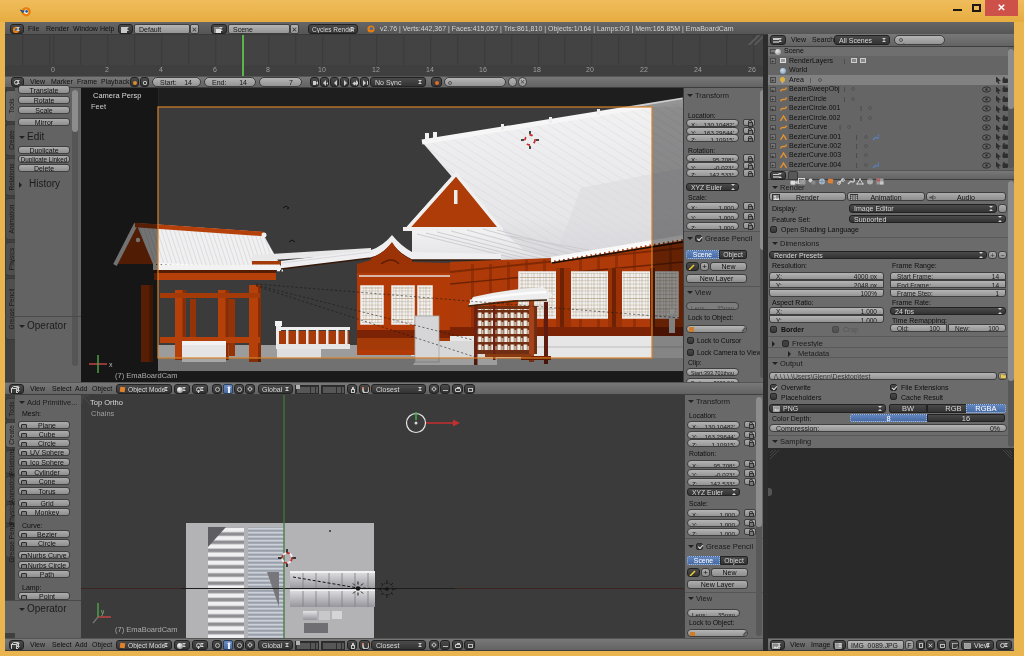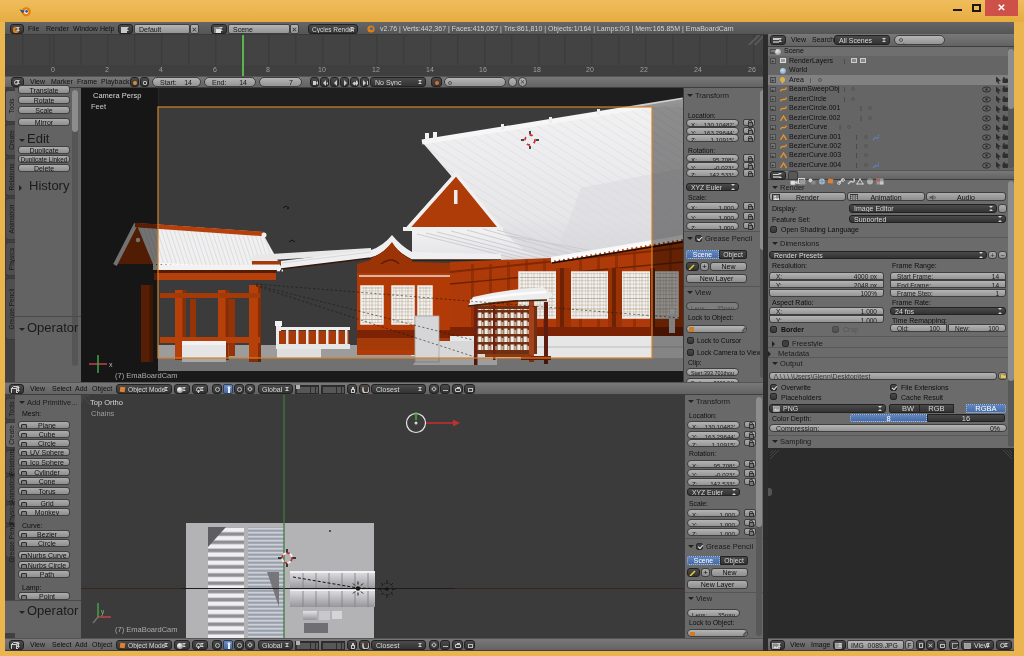--- a/index.html
+++ b/index.html
@@ -8,21 +8,21 @@
 .hdr{background:linear-gradient(#787878,#636363);border-top:1px solid #555;border-bottom:1px solid #3e3e3e;color:#111}
 .m{position:absolute;font-size:7px;color:#101010;line-height:12px;white-space:nowrap}
 .btn{position:absolute;background:linear-gradient(#adadad,#8e8e8e);border:1px solid #3f3f3f;border-radius:3px;color:#0f0f0f;font-size:7px;text-align:center;white-space:nowrap;overflow:hidden}
 .dd{position:absolute;background:linear-gradient(#4a4a4a,#333);border:1px solid #222;border-radius:3px;color:#d8d8d8;font-size:7px;white-space:nowrap;overflow:hidden}
 .fld{position:absolute;background:linear-gradient(#b5b5b5,#949494);border:1px solid #3f3f3f;border-radius:6px;color:#161616;font-size:7px;white-space:nowrap;overflow:hidden}
 .lbl{position:absolute;font-size:7px;color:#0e0e0e;white-space:nowrap}
 .cb{position:absolute;width:8px;height:8px;background:linear-gradient(#4a4a4a,#353535);border:1px solid #262626;border-radius:2px}
 .cb.on::after{content:"";position:absolute;left:1px;top:1px;width:4px;height:2px;border-left:1.5px solid #e8e8e8;border-bottom:1.5px solid #e8e8e8;transform:rotate(-48deg)}
 .ud::before{content:"";position:absolute;right:3px;top:2px;border:2.5px solid transparent;border-bottom-color:#cfcfcf}
 .ud::after{content:"";position:absolute;right:3px;bottom:2px;border:2.5px solid transparent;border-top-color:#cfcfcf}
-.panelhdr{position:absolute;font-size:13px;color:#1b1b1b;white-space:nowrap}
+.panelhdr{position:absolute;font-size:10px;color:#1b1b1b;white-space:nowrap}
 .tri{display:inline-block;width:0;height:0;border:3.5px solid transparent}
 .tdown{border-top-color:#222;margin-right:2px;transform:translateY(2px)}
 .tright{border-left-color:#222;margin-right:4px;transform:translateY(1px)}
 .vtab{position:absolute;left:5px;width:11px;background:#4f4f4f;border:1px solid #3a3a3a;border-right:none;border-radius:3px 0 0 3px;color:#1a1a1a;font-size:6.5px}
 .vtab span{position:absolute;left:50%;top:50%;transform:translate(-50%,-50%) rotate(-90deg);white-space:nowrap}
 .vtab.act{background:#676767;color:#161616}
 .seg{position:absolute;background:linear-gradient(#484848,#333);border:1px solid #222;color:#d5d5d5;font-size:7.5px;text-align:center}
 .segblue{background:linear-gradient(#6186c0,#4a6ba3);border:1px dotted #9db8dd;color:#fff}
 </style></head>
 <body>
@@ -1188,41 +1188,41 @@
       <span class="px">Old:</span>
       <span class="pv">100</span>
     </div>
     <div class="fld pf" style="left:180px;top:143.9px;width:58px;border-radius:0 3px 3px 0">
       <span class="px">New:</span>
       <span class="pv">100</span>
     </div>
     <div class="ab" style="left:0;top:155.5px;width:246px;height:1px;background:#595959"></div>
     <div class="panelhdr" style="left:4px;top:158.5px;font-size:7.5px"><span class="tri tright"></span><span class="cbi cboff"></span>Freestyle</div>
     <div class="ab" style="left:0;top:166.5px;width:246px;height:1px;background:#595959"></div>
-    <div class="panelhdr" style="left:0;top:169px;font-size:7.5px"><span class="tri tright"></span>Metadata</div>
+    <div class="panelhdr" style="left:20px;top:169px;font-size:7.5px"><span class="tri tright"></span>Metadata</div>
     <div class="ab" style="left:0;top:176.5px;width:246px;height:1px;background:#595959"></div>
     <div class="panelhdr" style="left:4px;top:178.5px;font-size:7.5px"><span class="tri tdown"></span>Output</div>
     <div class="fld" style="left:1px;top:191.9px;width:228px;height:8px;border-radius:3px;padding-left:4px;line-height:8px;font-size:6.8px;color:#333">/\.\.\.\.\Users\Glenn\Desktop\test</div>
     <div class="btn" style="left:230px;top:191.9px;width:9px;height:8px"><svg width="7" height="6" viewBox="0 0 7 6" style="margin:0.5px">
         <path d="M0.5 5.5 V1 H2.5 L3.5 2 H6.5 V5.5 Z" fill="#e8c85c" stroke="#6b5618" stroke-width="0.5"></path>
       </svg></div>
     <div class="cb on" style="left:2px;top:203.5px;width:7px;height:7px"></div>
     <div class="lbl" style="left:13px;top:204px">Overwrite</div>
     <div class="cb on" style="left:122px;top:203.5px;width:7px;height:7px"></div>
     <div class="lbl" style="left:133px;top:204px">File Extensions</div>
     <div class="cb" style="left:2px;top:213px;width:7px;height:7px"></div>
     <div class="lbl" style="left:13px;top:213.5px">Placeholders</div>
     <div class="cb" style="left:122px;top:213px;width:7px;height:7px"></div>
     <div class="lbl" style="left:133px;top:213.5px">Cache Result</div>
     <div class="dd ud" style="left:1px;top:224.1px;width:117px;height:8.5px;padding-left:13px;line-height:8.5px;font-size:7px">PNG<svg width="7" height="6" viewBox="0 0 7 6" style="position:absolute;left:3px;top:1.2px">
         <rect x="0.5" y="0.5" width="6" height="5" fill="#999" stroke="#ccc" stroke-width="0.6"></rect>
         <path d="M1 4.5 L2.5 2.5 L4 4 L5 3 L6 4.5 Z" fill="#ddd"></path>
       </svg></div>
     <div class="seg" style="left:121px;top:224.1px;width:38px;height:8.5px;line-height:8px;border-radius:2px 0 0 2px">BW</div>
-    <div class="seg" style="left:151px;top:224.1px;width:35px;height:8.5px;line-height:8px">RGB</div>
+    <div class="seg" style="left:159px;top:224.1px;width:53px;height:8.5px;line-height:8px">RGB</div>
     <div class="seg segblue" style="left:198px;top:224.1px;width:40px;height:8.5px;line-height:8px;border-radius:0 2px 2px 0">RGBA</div>
     <div class="lbl" style="left:4px;top:234.5px">Color Depth:</div>
     <div class="seg segblue" style="left:82px;top:233.5px;width:77px;height:8px;line-height:7.5px;border-radius:2px 0 0 2px">8</div>
     <div class="seg" style="left:159px;top:233.5px;width:78px;height:8px;line-height:7.5px;border-radius:0 2px 2px 0">16</div>
     <div class="fld" style="left:1px;top:243.5px;width:238px;height:8px;border-radius:4px;font-size:7px">
       <span style="position:absolute;left:6px;top:0.5px">Compression:</span>
       <span style="position:absolute;right:6px;top:0.5px">0%</span>
     </div>
     <div class="ab" style="left:0;top:254.5px;width:246px;height:1px;background:#595959"></div>
     <div class="panelhdr" style="left:4px;top:257px;font-size:7.5px"><span class="tri tdown"></span>Sampling</div>

